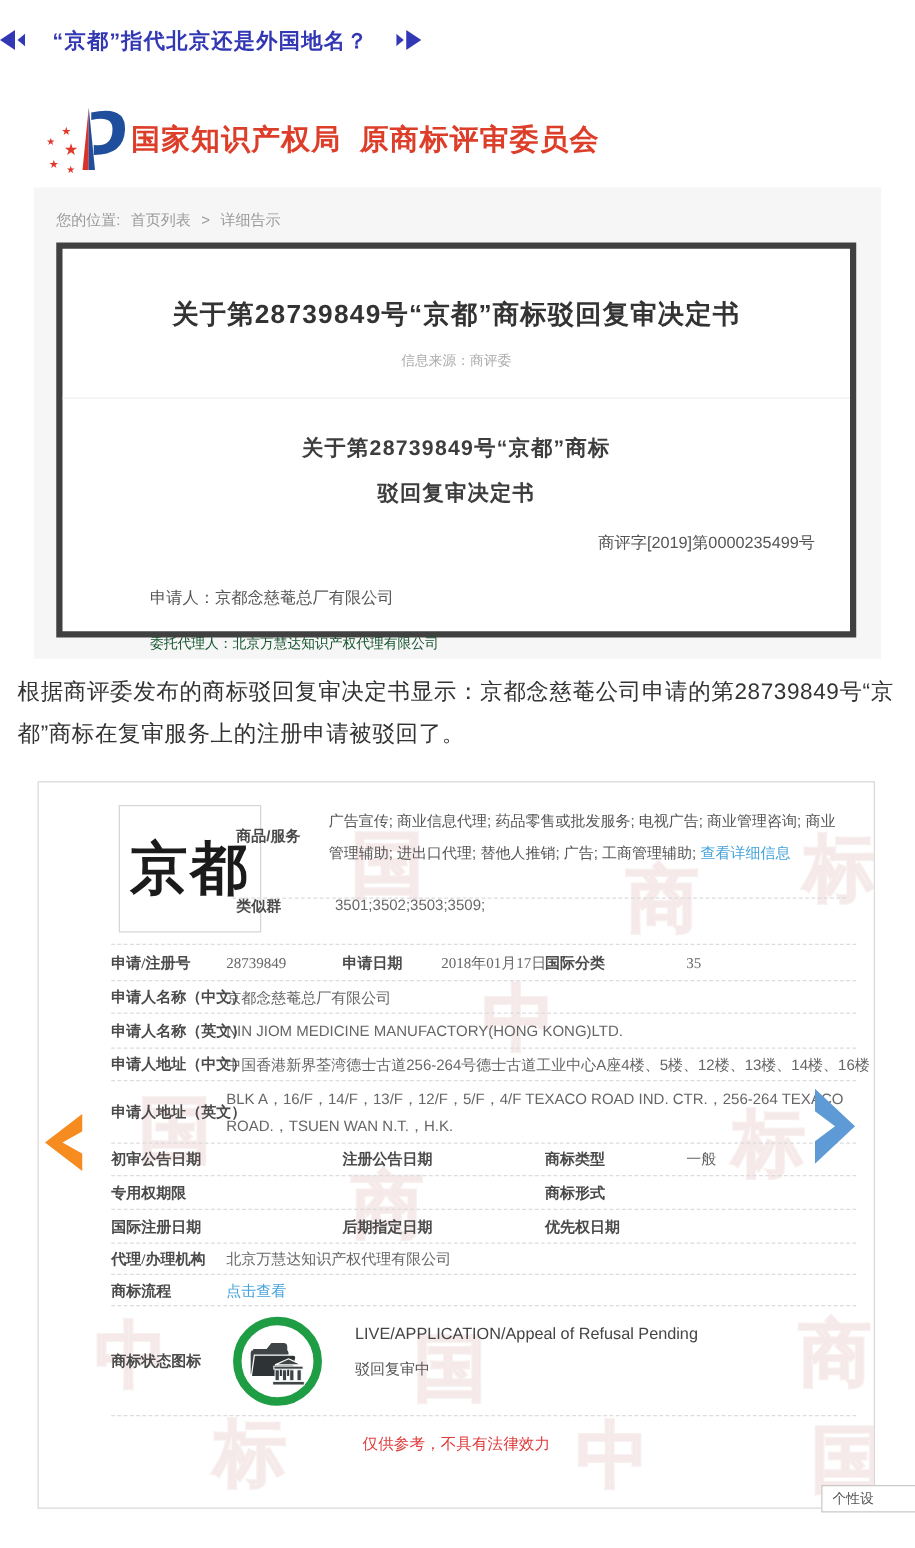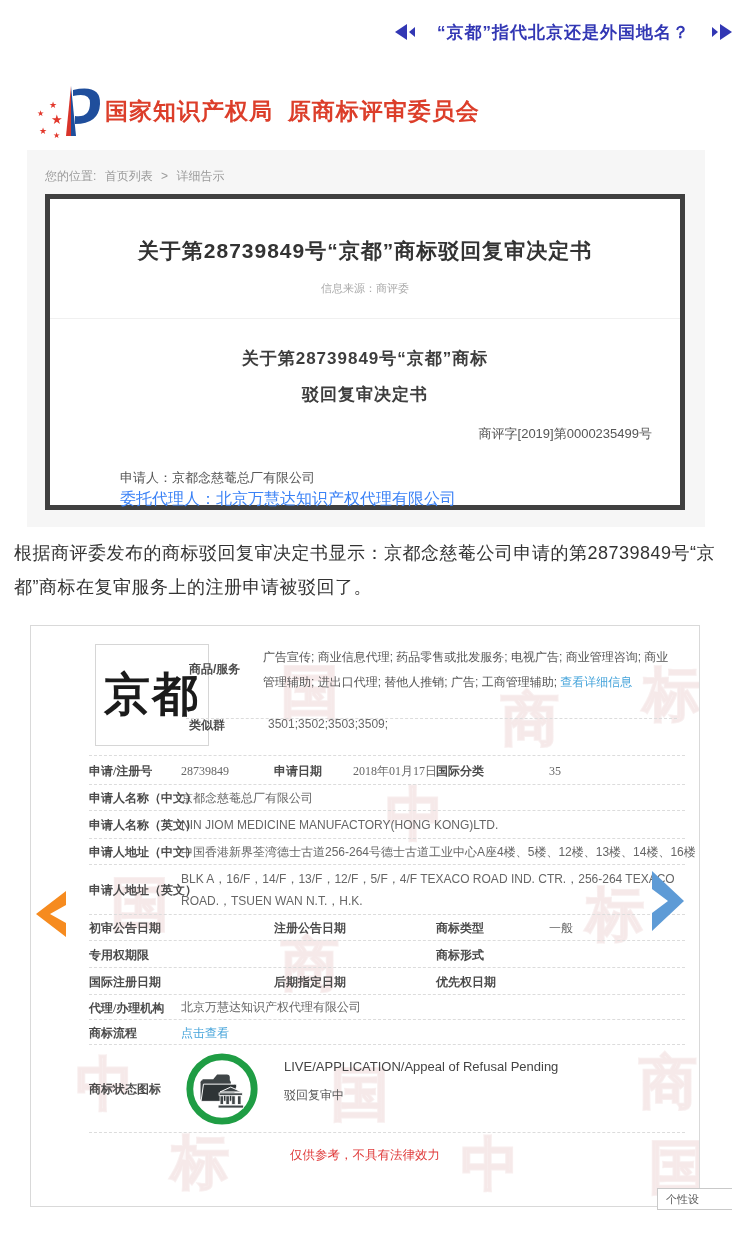--- a/index.html
+++ b/index.html
@@ -4,42 +4,42 @@
 <style>
   html,body{margin:0;padding:0;}
   body{
     width:732px;height:1238px;position:relative;overflow:hidden;
     background:#ffffff;
     font-family:"Liberation Sans","DejaVu Sans",sans-serif;
     color:#333;
   }
   
   .top-nav{position:absolute;left:0;top:16px;width:100%;height:32px;
-    display:flex;align-items:center;justify-content:flex-end;gap:22px;}
+    display:flex;align-items:center;justify-content:flex-start;gap:22px;}
   .nav-title{font-size:17px;font-weight:bold;color:#3237b4;letter-spacing:1px;cursor:pointer;}
   .pager-icon{display:block;cursor:pointer;}
   
   .shot1{position:absolute;left:27px;top:72px;width:678px;height:455px;background:#f6f6f6;}
   .header-strip{position:absolute;left:0;top:0;width:100%;height:78px;background:#ffffff;}
   .logo{position:absolute;left:8px;top:8px;}
   .org{position:absolute;left:78px;top:0;line-height:78px;font-size:23px;font-weight:bold;
     color:#dc3e2a;letter-spacing:1px;white-space:pre;}
   .breadcrumb{position:absolute;left:18px;top:96px;font-size:12px;color:#9a9a9a;}
   .breadcrumb span{margin-right:5px;}
   .bc-link{cursor:pointer;}
   .doc-card{position:absolute;left:18px;top:122px;width:640px;height:316px;
     background:#ffffff;border:5px solid #404040;box-sizing:border-box;}
   .card-title{margin-top:38px;text-align:center;font-size:21px;font-weight:bold;color:#333;letter-spacing:1px;}
   .card-source{margin-top:16px;text-align:center;font-size:11px;color:#aaaaaa;}
   .card-divider{margin-top:22px;border-top:1px solid #f0f0f0;height:0;}
   .doc-line1{margin-top:28px;text-align:center;font-size:17px;font-weight:bold;color:#3d3d3d;letter-spacing:1px;}
   .doc-line2{margin-top:13px;text-align:center;font-size:17px;font-weight:bold;color:#3d3d3d;letter-spacing:1px;}
   .doc-no{margin-top:19px;text-align:right;padding-right:28px;font-size:13px;color:#555;}
   .doc-applicant{margin-top:26px;padding-left:70px;font-size:13px;color:#555;}
-  .doc-agent{margin-top:2px;padding-left:70px;font-size:16px;color:#3b82f6;}
+  .doc-agent{margin-top:20px;padding-left:70px;font-size:11px;color:#14532d;}
   
   .article-p{position:absolute;left:14px;top:536px;width:706px;margin:0;
     font-size:18px;line-height:34px;color:#333;letter-spacing:0.5px;}
   
   .shot2{position:absolute;left:30px;top:625px;width:670px;height:582px;
     background:#ffffff;border:1px solid #d9d9d9;box-sizing:border-box;overflow:hidden;}
   .wm-layer{position:absolute;left:0;top:0;width:100%;height:100%;pointer-events:none;}
   .wm{position:absolute;font-size:58px;font-weight:bold;
     color:rgba(231,196,196,0.13);-webkit-text-stroke:2px rgba(231,196,196,0.28);}
   .lbl{font-size:12px;font-weight:bold;color:#4b4b4b;white-space:nowrap;}

